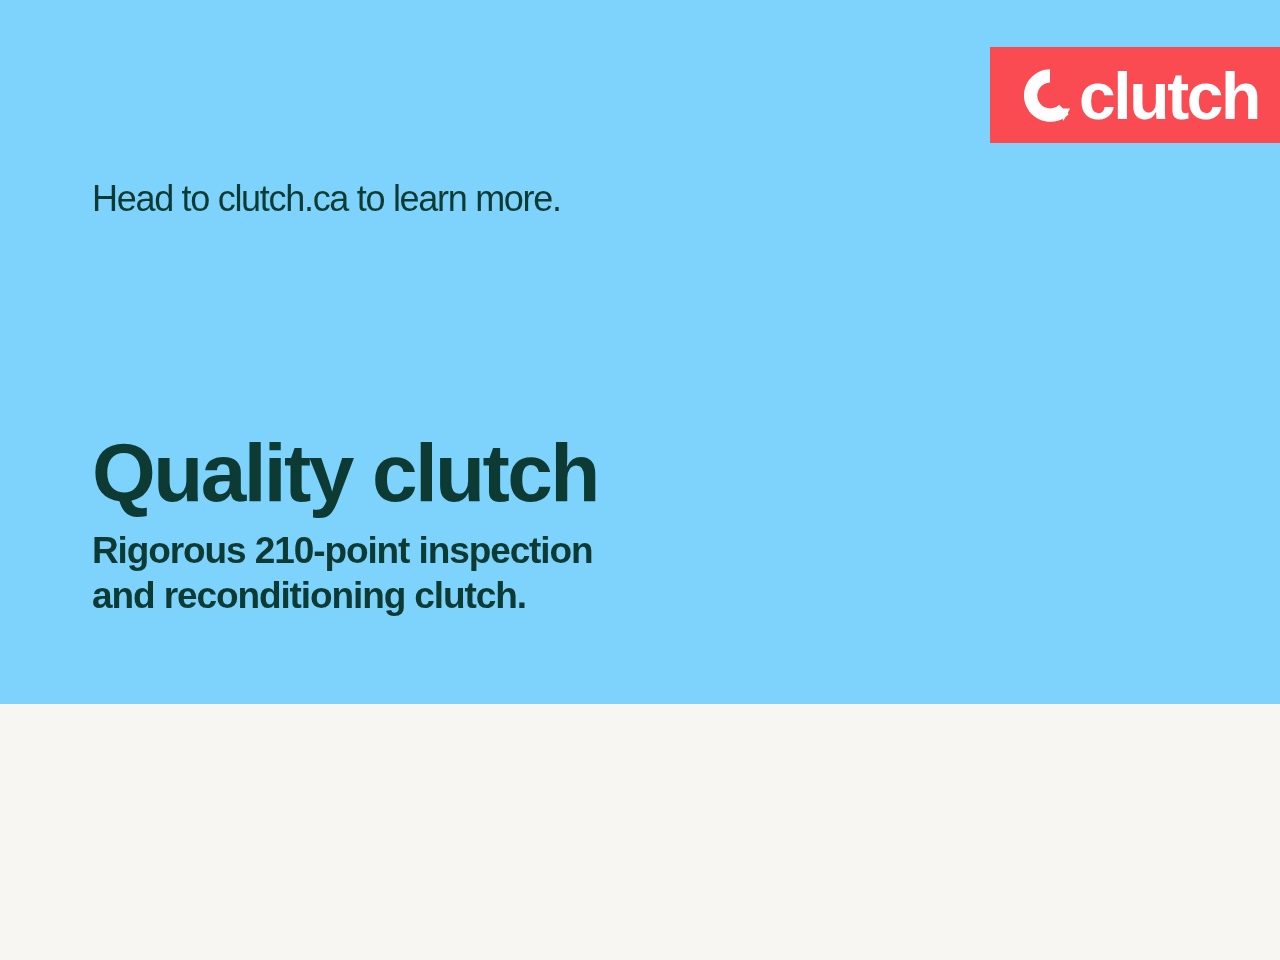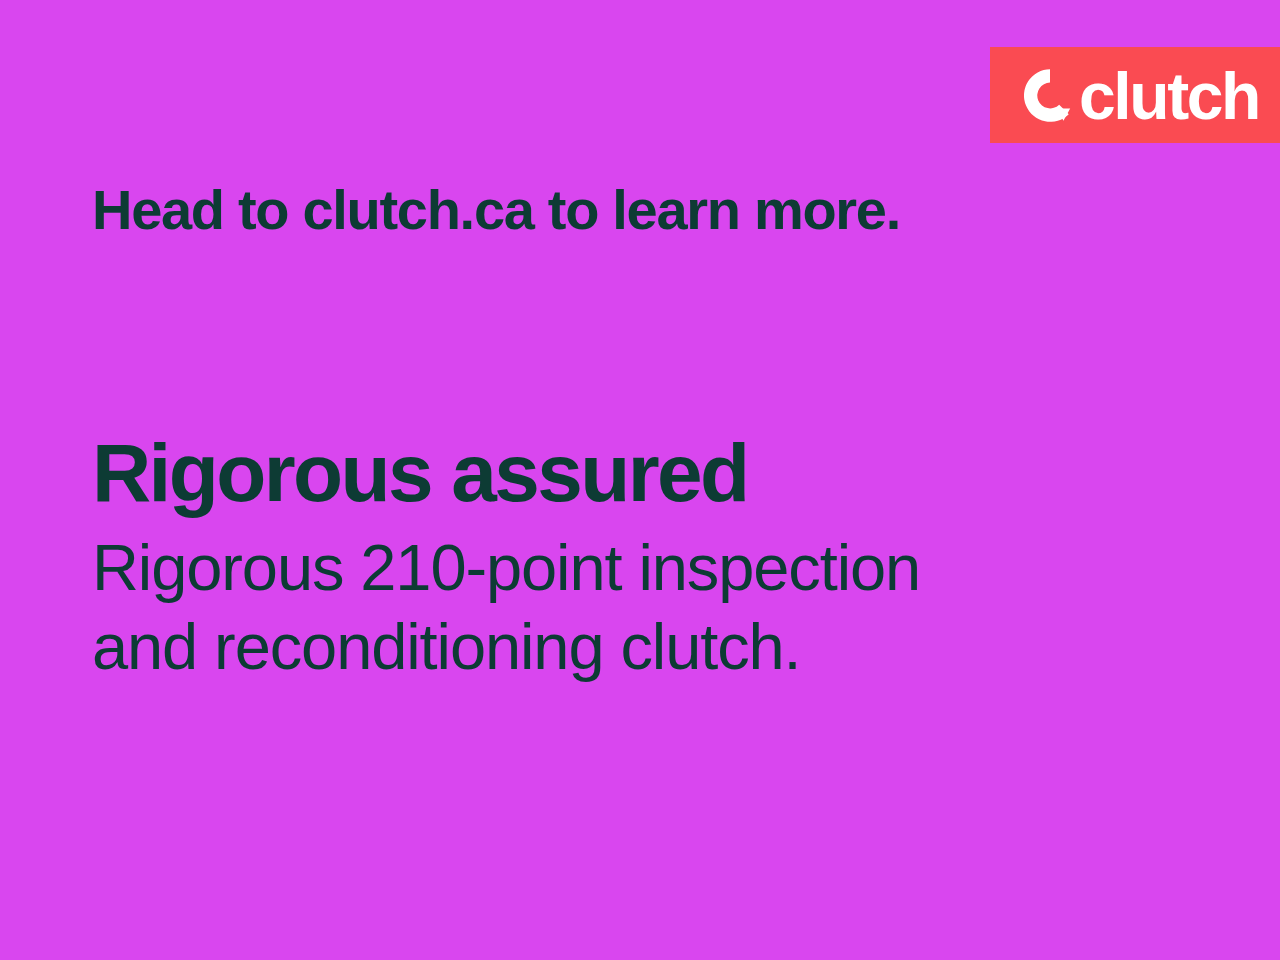--- a/index.html
+++ b/index.html
@@ -12,22 +12,22 @@
     height: 960px;
     overflow: hidden;
     background: #f7f6f3;
     font-family: "Liberation Sans", "DejaVu Sans", sans-serif;
     -webkit-font-smoothing: antialiased;
   }
 
   .slide {
     position: relative;
     width: 1280px;
-    height: 960px;
-    background: #d946ef;
+    height: 704px;
+    background: #7dd3fc;
   }
 
   
   .logo-block {
     position: absolute;
     top: 47px;
     left: 990px;
     width: 290px;      
     height: 96px;
     background: #fa4b52;
@@ -63,22 +63,22 @@
     display: block;
     margin-left: -1px;
     margin-top: 1px;
   }
 
   
   .kicker {
     position: absolute;
     left: 92px;
     top: 180px;
-    font-size: 56px;
-    font-weight: 700;
+    font-size: 36px;
+    font-weight: 400;
     letter-spacing: -1.3px;
     color: #0d3b34;
     line-height: 1.08;
     white-space: nowrap;
   }
 
   .content-block {
     position: absolute;
     left: 92px;
     top: 432px;
@@ -90,22 +90,22 @@
     font-size: 82px;
     font-weight: 700;
     letter-spacing: -2.6px;
     color: #0d3b34;
     line-height: 1.0;
     white-space: nowrap;
   }
 
   .subcopy {
     margin: 14px 0 16px 0;
-    font-size: 65px;
-    font-weight: 400;
+    font-size: 37px;
+    font-weight: 700;
     letter-spacing: -1.1px;
     color: #0d3b34;
     line-height: 1.22;
     max-width: 860px;
   }
   .subcopy .line {
     display: block;
     white-space: nowrap;
   }
 </style>
@@ -127,20 +127,20 @@
 
         <path fill="#ffffff" d="M62 73 L86 73 L74 95 Z"></path>
       </svg>
       <span class="logo-text">clutch</span>
     </div>
   </div>
 
   <div class="kicker">Head to clutch.ca to learn more.</div>
 
   <div class="content-block">
-    <h1 class="headline">Rigorous assured</h1>
+    <h1 class="headline">Quality clutch</h1>
     <p class="subcopy">
       <span class="line">Rigorous 210-point inspection</span>
       <span class="line">and reconditioning clutch.</span>
     </p>
   </div>
 
 </div>
 
 </body></html>

